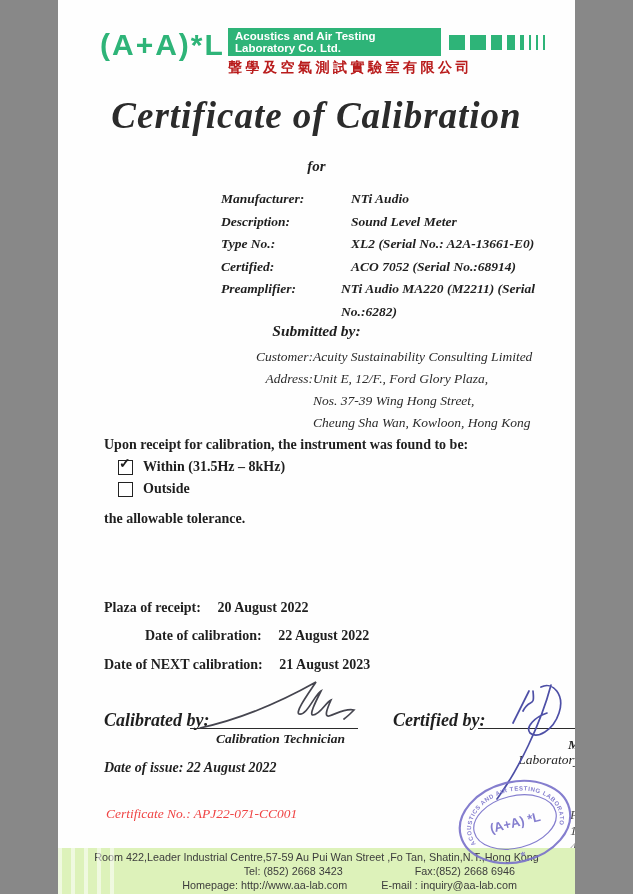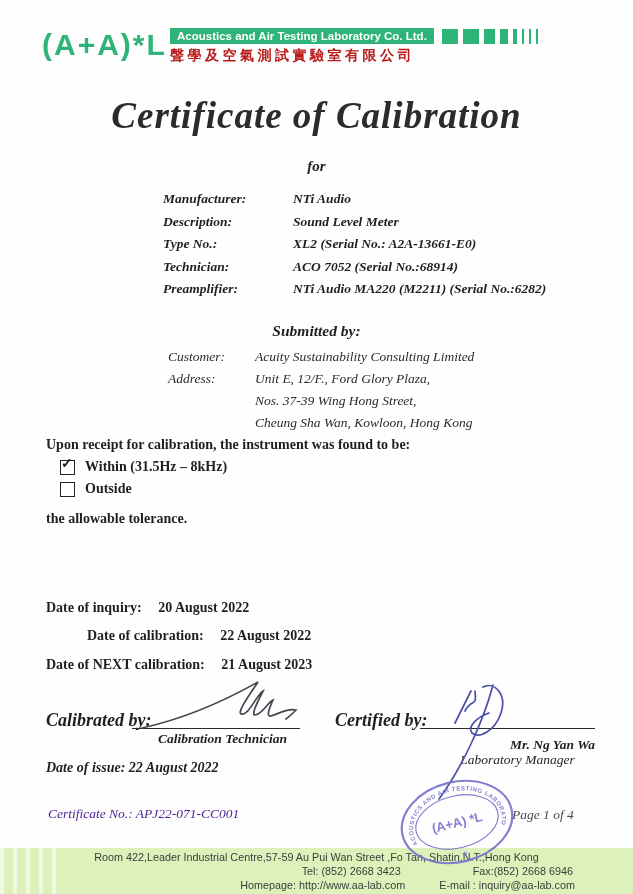--- a/index.html
+++ b/index.html
@@ -1,18 +1,18 @@
 <!DOCTYPE html>
 <html><head>
 <meta charset="utf-8">
 <style>
   html,body{margin:0;padding:0;background:#888;}
   .page{
     position:relative;
-    width:633px;height:894px;
+    width:517px;height:894px;
     margin:0 auto;
     background:#fefefe;
     overflow:hidden;
     font-family:"Liberation Serif","DejaVu Serif",serif;
     color:#1f1f1f;
   }
   
   .header{position:absolute;left:42px;top:26px;right:30px;height:55px;}
   .logo{
     position:absolute;left:0;top:2px;
@@ -61,21 +61,21 @@
   .spec-row{display:flex;line-height:22.5px;}
   .spec-label{width:130px;font-weight:bold;font-style:italic;}
   .spec-value{font-weight:bold;font-style:italic;}
   
   .submitted-heading{
     position:absolute;left:0;right:0;top:322px;
     text-align:center;font-size:15.5px;font-weight:bold;font-style:italic;
   }
   .customer-block{position:absolute;left:168px;top:346px;font-size:13.5px;font-style:italic;color:#2a2a2a;}
   .cust-row{display:flex;line-height:22px;}
-  .cust-label{width:87px;}
+  .cust-label{width:87px;text-align:right;}
   
   .receipt-intro{position:absolute;left:46px;top:437px;font-size:14px;font-weight:bold;}
   .chk-row{position:absolute;left:60px;display:flex;align-items:center;font-size:14px;font-weight:bold;}
   .chk-row.first{top:459px;}
   .chk-row.second{top:481px;}
   .chk-box{
     width:13px;height:13px;border:1.6px solid #222;
     display:inline-flex;align-items:center;justify-content:center;
     margin-right:10px;position:relative;background:#fff;
   }
@@ -103,21 +103,21 @@
   .cal-sig{position:absolute;left:138px;top:678px;}
   .cert-sig{position:absolute;left:415px;top:683px;z-index:3;}
   .cal-title{position:absolute;left:140px;top:731px;width:165px;text-align:center;
              font-size:13.5px;font-weight:bold;font-style:italic;}
   .cert-name{position:absolute;left:440px;top:737px;width:155px;text-align:right;
              font-size:13.5px;font-weight:bold;font-style:italic;}
   .cert-title{position:absolute;left:440px;top:752px;width:155px;text-align:center;
              font-size:13.5px;font-weight:normal;font-style:italic;}
   .date-issue{position:absolute;left:46px;top:760px;font-size:14px;font-weight:bold;font-style:italic;}
   
-  .cert-no{position:absolute;left:48px;top:806px;font-size:13.5px;font-style:italic;color:#4c1d95;}
+  .cert-no{position:absolute;left:48px;top:806px;font-size:13.5px;font-style:italic;color:#ef4444;}
   .page-no{position:absolute;left:512px;top:807px;font-size:13.5px;font-style:italic;color:#4a4a4a;}
   .stamp{position:absolute;left:397px;top:776px;width:120px;height:92px;
          transform:rotate(-14deg);z-index:4;opacity:.92;}
   
   .footer{
     position:absolute;left:0;right:0;bottom:0;height:46px;
     background:#ddf2ba;
     font-family:"Liberation Sans","DejaVu Sans",sans-serif;
     font-size:10.8px;color:#3c3c3c;
     padding-top:2px;box-sizing:border-box;z-index:2;
@@ -166,21 +166,21 @@
     </div>
     <div class="spec-row">
       <span class="spec-label">Description:</span>
       <span class="spec-value">Sound Level Meter</span>
     </div>
     <div class="spec-row">
       <span class="spec-label">Type No.:</span>
       <span class="spec-value">XL2 (Serial No.: A2A-13661-E0)</span>
     </div>
     <div class="spec-row">
-      <span class="spec-label">Technician:</span>
+      <span class="spec-label">Certified:</span>
       <span class="spec-value">ACO 7052 (Serial No.:68914)</span>
     </div>
     <div class="spec-row">
       <span class="spec-label">Preamplifier:</span>
       <span class="spec-value">NTi Audio MA220 (M2211) (Serial No.:6282)</span>
     </div>
   </div>
 
   <div class="submitted-heading">Submitted by:</div>
   <div class="customer-block">
@@ -212,21 +212,21 @@
   <div class="chk-row second">
     <span class="chk-box">
       <span class="chk-mark"></span>
     </span>
     <span>Outside</span>
   </div>
   <div class="tolerance-outro">the allowable tolerance.</div>
 
 
   <div class="date-row d1">
-    <span>Date of inquiry:</span>
+    <span>Plaza of receipt:</span>
     <span class="date-value">20 August 2022</span>
   </div>
   <div class="date-row d2">
     <span>Date of calibration:</span>
     <span class="date-value">22 August 2022</span>
   </div>
   <div class="date-row d3">
     <span>Date of NEXT calibration:</span>
     <span class="date-value">21 August 2023</span>
   </div>

